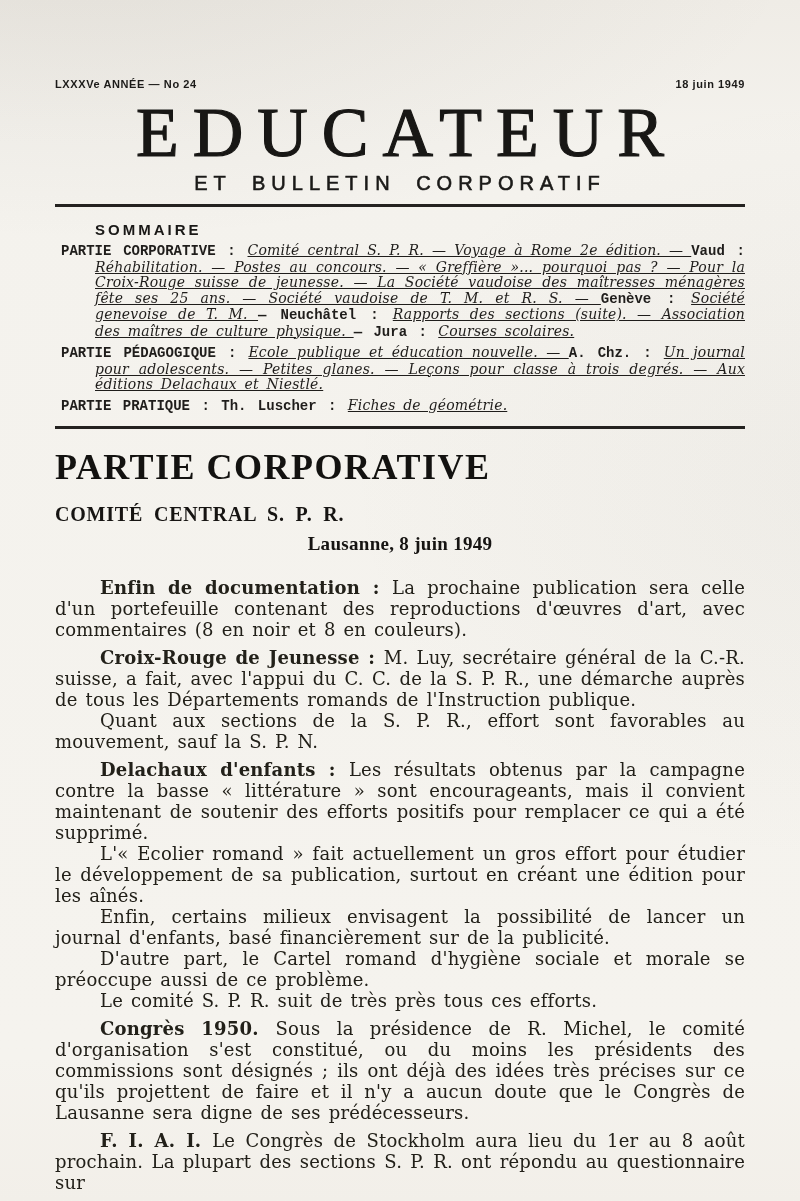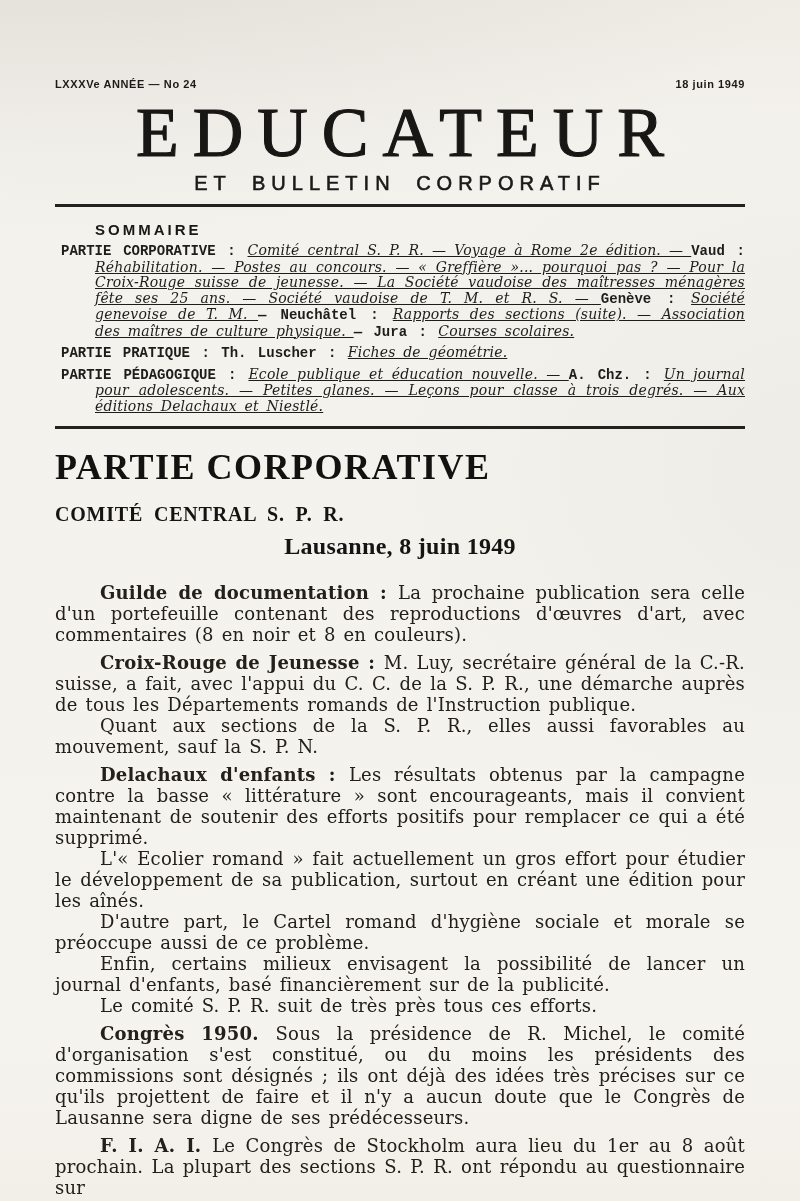--- a/index.html
+++ b/index.html
@@ -115,21 +115,21 @@
     font-size: 20px;
     letter-spacing: 0.8px;
     word-spacing: 5px;
     color: #161412;
   }
   .article-subtitle {
     margin: 7px 0 0 0;
     text-align: center;
     font-family: "Liberation Serif", serif;
     font-weight: bold;
-    font-size: 24px;
+    font-size: 19px;
     letter-spacing: 0.3px;
     color: #161412;
   }
 
   
   .article-body { margin-top: 22px; }
   .article-body p {
     margin: 0;
     text-indent: 45px;
     text-align: justify;
@@ -156,39 +156,39 @@
       <h1 class="pub-title">EDUCATEUR</h1>
       <div class="pub-subtitle">ET BULLETIN CORPORATIF</div>
     </header>
 
     <hr class="rule">
 
     <section>
       <h2 class="sommaire-heading">SOMMAIRE</h2>
       <div class="sommaire-entries">
           <p><span class="run-b">PARTIE CORPORATIVE : </span><span class="run-i">Comité central S. P. R. — Voyage à Rome 2e édition. — </span><span class="run-b">Vaud : </span><span class="run-i">Réhabilitation. — Postes au concours. — « Greffière »... pourquoi pas ? — Pour la Croix-Rouge suisse de jeunesse. — La Société vaudoise des maîtresses ménagères fête ses 25 ans. — Société vaudoise de T. M. et R. S. — </span><span class="run-b">Genève : </span><span class="run-i">Société genevoise de T. M. </span><span class="run-b">— Neuchâtel : </span><span class="run-i">Rapports des sections (suite). — Association des maîtres de culture physique. </span><span class="run-b">— Jura : </span><span class="run-i">Courses scolaires.</span></p>
+          <p><span class="run-b">PARTIE PÉDAGOGIQUE : </span><span class="run-i">Ecole publique et éducation nouvelle. — </span><span class="run-b">A. Chz. : </span><span class="run-i">Un journal pour adolescents. — Petites glanes. — Leçons pour classe à trois degrés. — Aux éditions Delachaux et Niestlé.</span></p>
           <p><span class="run-b">PARTIE PRATIQUE : Th. Luscher : </span><span class="run-i">Fiches de géométrie.</span></p>
-          <p><span class="run-b">PARTIE PÉDAGOGIQUE : </span><span class="run-i">Ecole publique et éducation nouvelle. — </span><span class="run-b">A. Chz. : </span><span class="run-i">Un journal pour adolescents. — Petites glanes. — Leçons pour classe à trois degrés. — Aux éditions Delachaux et Niestlé.</span></p>
         </div>
     </section>
 
     <hr class="rule rule-2">
 
     <section>
       <h2 class="section-heading">PARTIE CORPORATIVE</h2>
       <h3 class="article-title">COMITÉ CENTRAL S. P. R.</h3>
       <h4 class="article-subtitle">Lausanne, 8 juin 1949</h4>
       <div class="article-body">
-          <p class="spaced"><span class="run-b">Guilde de documentation : </span><span class="run-n">La prochaine publication sera celle d'un portefeuille contenant des reproductions d'œuvres d'art, avec commentaires (8 en noir et 8 en couleurs).</span></p>
+          <p class="spaced"><span class="run-b">Enfin de documentation : </span><span class="run-n">La prochaine publication sera celle d'un portefeuille contenant des reproductions d'œuvres d'art, avec commentaires (8 en noir et 8 en couleurs).</span></p>
           <p class="spaced"><span class="run-b">Croix-Rouge de Jeunesse : </span><span class="run-n">M. Luy, secrétaire général de la C.-R. suisse, a fait, avec l'appui du C. C. de la S. P. R., une démarche auprès de tous les Départements romands de l'Instruction publique.</span></p>
-          <p><span class="run-n">Quant aux sections de la S. P. R., elles aussi favorables au mouvement, sauf la S. P. N.</span></p>
+          <p><span class="run-n">Quant aux sections de la S. P. R., effort sont favorables au mouvement, sauf la S. P. N.</span></p>
           <p class="spaced"><span class="run-b">Delachaux d'enfants : </span><span class="run-n">Les résultats obtenus par la campagne contre la basse « littérature » sont encourageants, mais il convient maintenant de soutenir des efforts positifs pour remplacer ce qui a été supprimé.</span></p>
           <p><span class="run-n">L'« Ecolier romand » fait actuellement un gros effort pour étudier le développement de sa publication, surtout en créant une édition pour les aînés.</span></p>
+          <p><span class="run-n">Enfin, certains milieux envisagent la possibilité de lancer un journal d'enfants, basé financièrement sur de la publicité.</span></p>
           <p><span class="run-n">D'autre part, le Cartel romand d'hygiène sociale et morale se préoccupe aussi de ce problème.</span></p>
-          <p><span class="run-n">Enfin, certains milieux envisagent la possibilité de lancer un journal d'enfants, basé financièrement sur de la publicité.</span></p>
           <p><span class="run-n">Le comité S. P. R. suit de très près tous ces efforts.</span></p>
           <p class="spaced"><span class="run-b">Congrès 1950. </span><span class="run-n">Sous la présidence de R. Michel, le comité d'organisation s'est constitué, ou du moins les présidents des commissions sont désignés ; ils ont déjà des idées très précises sur ce qu'ils projettent de faire et il n'y a aucun doute que le Congrès de Lausanne sera digne de ses prédécesseurs.</span></p>
           <p class="spaced"><span class="run-b">F. I. A. I. </span><span class="run-n">Le Congrès de Stockholm aura lieu du 1er au 8 août prochain. La plupart des sections S. P. R. ont répondu au questionnaire sur</span></p>
         </div>
     </section>
 
   </div>
 </div>
 
 </body></html>

